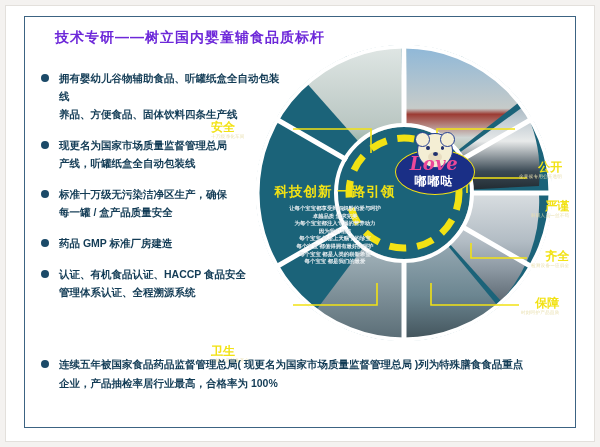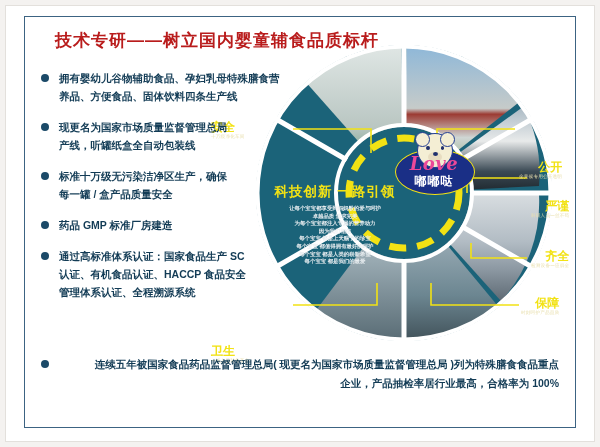--- a/index.html
+++ b/index.html
@@ -24,21 +24,21 @@
     position:absolute;left:24px;top:16px;width:552px;height:412px;
     border:1.5px solid #3c6382;
     background:#ffffff;
     box-sizing:border-box;
     overflow:hidden;
   }
 
   
   .title{
     position:absolute;left:30px;top:12px;
-    font-size:17px;font-weight:bold;color:#b91c1c;
+    font-size:14px;font-weight:bold;color:#6d28d9;
     letter-spacing:1px;
     white-space:nowrap;
   }
 
   
   .bullets{
     position:absolute;left:14px;top:52px;width:250px;
   }
   .bullet-item{
     position:relative;
@@ -63,21 +63,21 @@
     padding-left:20px;
     font-size:10.5px;line-height:19px;color:#123b55;font-weight:bold;
     box-sizing:border-box;
   }
   .bottom-note::before{
     content:"";
     position:absolute;left:2px;top:5px;
     width:8px;height:8px;border-radius:50%;
     background:#1b4a68;
   }
-  .bottom-note .ln{display:block;text-align:right;}
+  .bottom-note .ln{display:block;}
 
   
   .wheel{
     position:absolute;left:206px;top:26px;width:346px;height:300px;
   }
   .wheel svg{display:block;}
 
   .wheel-label{
     position:absolute;
     color:#f2e214;
@@ -320,40 +320,39 @@
 
       <div class="wheel-label lbl-left" style="left:-20px;top:254px;margin-top:48px;">
         <span>卫生</span>
         <span class="sub">一线人员装备齐全</span>
       </div>
     </div>
 
     <div class="bullets">
 
       <div class="bullet-item">
-        <span class="ln">拥有婴幼儿谷物辅助食品、孕妇乳母特殊膳食营</span>
+        <span class="ln">拥有婴幼儿谷物辅助食品、听罐纸盒全自动包装线</span>
         <span class="ln">养品、方便食品、固体饮料四条生产线</span>
       </div>
 
       <div class="bullet-item">
         <span class="ln">现更名为国家市场质量监督管理总局</span>
         <span class="ln">产线，听罐纸盒全自动包装线</span>
       </div>
 
       <div class="bullet-item">
         <span class="ln">标准十万级无污染洁净区生产，确保</span>
         <span class="ln">每一罐 / 盒产品质量安全</span>
       </div>
 
       <div class="bullet-item">
         <span class="ln">药品 GMP 标准厂房建造</span>
       </div>
 
       <div class="bullet-item">
-        <span class="ln">通过高标准体系认证：国家食品生产 SC</span>
         <span class="ln">认证、有机食品认证、HACCP 食品安全</span>
         <span class="ln">管理体系认证、全程溯源系统</span>
       </div>
     </div>
 
     <div class="bottom-note">
       <span class="ln">连续五年被国家食品药品监督管理总局( 现更名为国家市场质量监督管理总局 )列为特殊膳食食品重点</span>
       <span class="ln">企业，产品抽检率居行业最高，合格率为 100%</span>
     </div>
 

